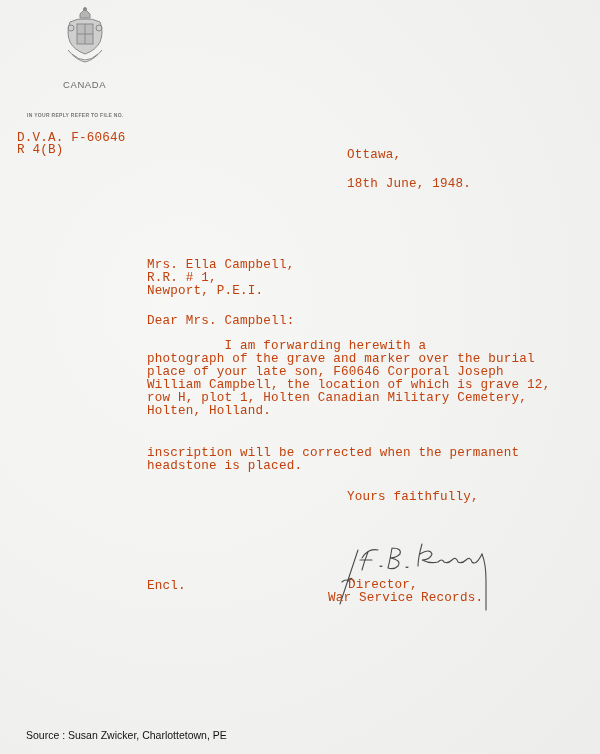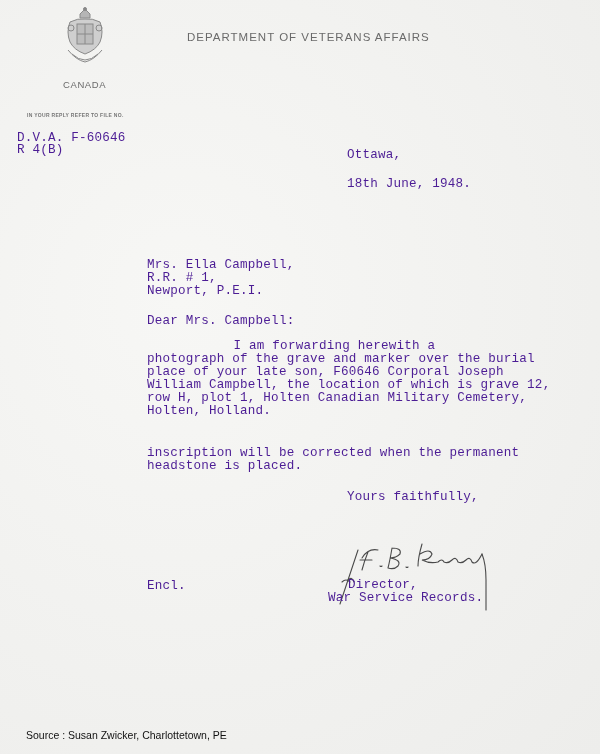--- a/index.html
+++ b/index.html
@@ -2,21 +2,21 @@
 <html><head>
 <meta charset="utf-8">
 <style>
   html, body { margin: 0; padding: 0; }
   body {
     width: 600px; height: 754px; position: relative; overflow: hidden;
     background: #f2f2f0;
     background-image: radial-gradient(ellipse at 30% 40%, #f7f7f5 0%, #ededeb 100%);
   }
   .page { position: absolute; left: 0; top: 0; width: 600px; height: 754px; }
-  .tw { font-family: "Liberation Mono", "DejaVu Sans Mono", monospace; color: #4c1d95; font-size: 12.6px; line-height: 13px; position: absolute; white-space: pre; letter-spacing: 0.2px; }
+  .tw { font-family: "Liberation Mono", "DejaVu Sans Mono", monospace; color: #c2410c; font-size: 12.6px; line-height: 13px; position: absolute; white-space: pre; letter-spacing: 0.2px; }
   .head { font-family: "Liberation Sans", "DejaVu Sans", sans-serif; color: #6a6a6a; position: absolute; white-space: nowrap; }
   .crest { position: absolute; left: 62px; top: 6px; width: 46px; height: 60px; }
   .canada { left: 63px; top: 79px; font-size: 9.5px; letter-spacing: 0.6px; }
   .dept { left: 187px; top: 31px; font-size: 11.5px; letter-spacing: 1px; }
   .reply { left: 27px; top: 112px; font-size: 5px; letter-spacing: 0.3px; font-weight: bold; color: #777; }
   .source { position: absolute; left: 26px; top: 729px; font-family: "Liberation Sans", "DejaVu Sans", sans-serif; font-size: 10.5px; color: #111; }
   .sig { position: absolute; left: 318px; top: 540px; width: 200px; height: 80px; }
 </style>
 </head>
 <body>
@@ -31,36 +31,35 @@
       <rect x="15" y="18" width="16" height="20" fill="#bdbdbd"></rect>
       <line x1="23" y1="18" x2="23" y2="38"></line>
       <line x1="15" y1="28" x2="31" y2="28"></line>
       <path d="M6 44 Q14 54 23 56 Q32 54 40 44"></path>
       <path d="M10 48 Q23 60 36 48"></path>
       <circle cx="9" cy="22" r="3"></circle>
       <circle cx="37" cy="22" r="3"></circle>
     </g>
   </svg>
   <div class="head canada">CANADA</div>
-  <div class="head dept">DEPARTMENT OF VETERANS AFFAIRS</div>
   <div class="head reply">IN YOUR REPLY REFER TO FILE NO.</div>
 
   <div class="tw" style="left:17px;top:132px;">D.V.A. F-60646</div>
   <div class="tw" style="left:17px;top:144px;">R 4(B)</div>
 
   <div class="tw" style="left:347px;top:149px;">Ottawa,</div>
   <div class="tw" style="left:347px;top:178px;">18th June, 1948.</div>
 
   <div class="tw" style="left:147px;top:259px;">Mrs. Ella Campbell,</div>
   <div class="tw" style="left:147px;top:272px;">R.R. # 1,</div>
   <div class="tw" style="left:147px;top:285px;">Newport, P.E.I.</div>
 
   <div class="tw" style="left:147px;top:315px;">Dear Mrs. Campbell:</div>
 
-  <div class="tw" style="left:156px;top:340px;">          I am forwarding herewith a</div>
+  <div class="tw" style="left:147px;top:340px;">          I am forwarding herewith a</div>
   <div class="tw" style="left:147px;top:353px;">photograph of the grave and marker over the burial</div>
   <div class="tw" style="left:147px;top:366px;">place of your late son, F60646 Corporal Joseph</div>
   <div class="tw" style="left:147px;top:379px;">William Campbell, the location of which is grave 12,</div>
   <div class="tw" style="left:147px;top:392px;">row H, plot 1, Holten Canadian Military Cemetery,</div>
   <div class="tw" style="left:147px;top:405px;">Holten, Holland.</div>
 
   <div class="tw" style="left:147px;top:447px;">inscription will be corrected when the permanent</div>
   <div class="tw" style="left:147px;top:460px;">headstone is placed.</div>
 
   <div class="tw" style="left:347px;top:491px;">Yours faithfully,</div>

